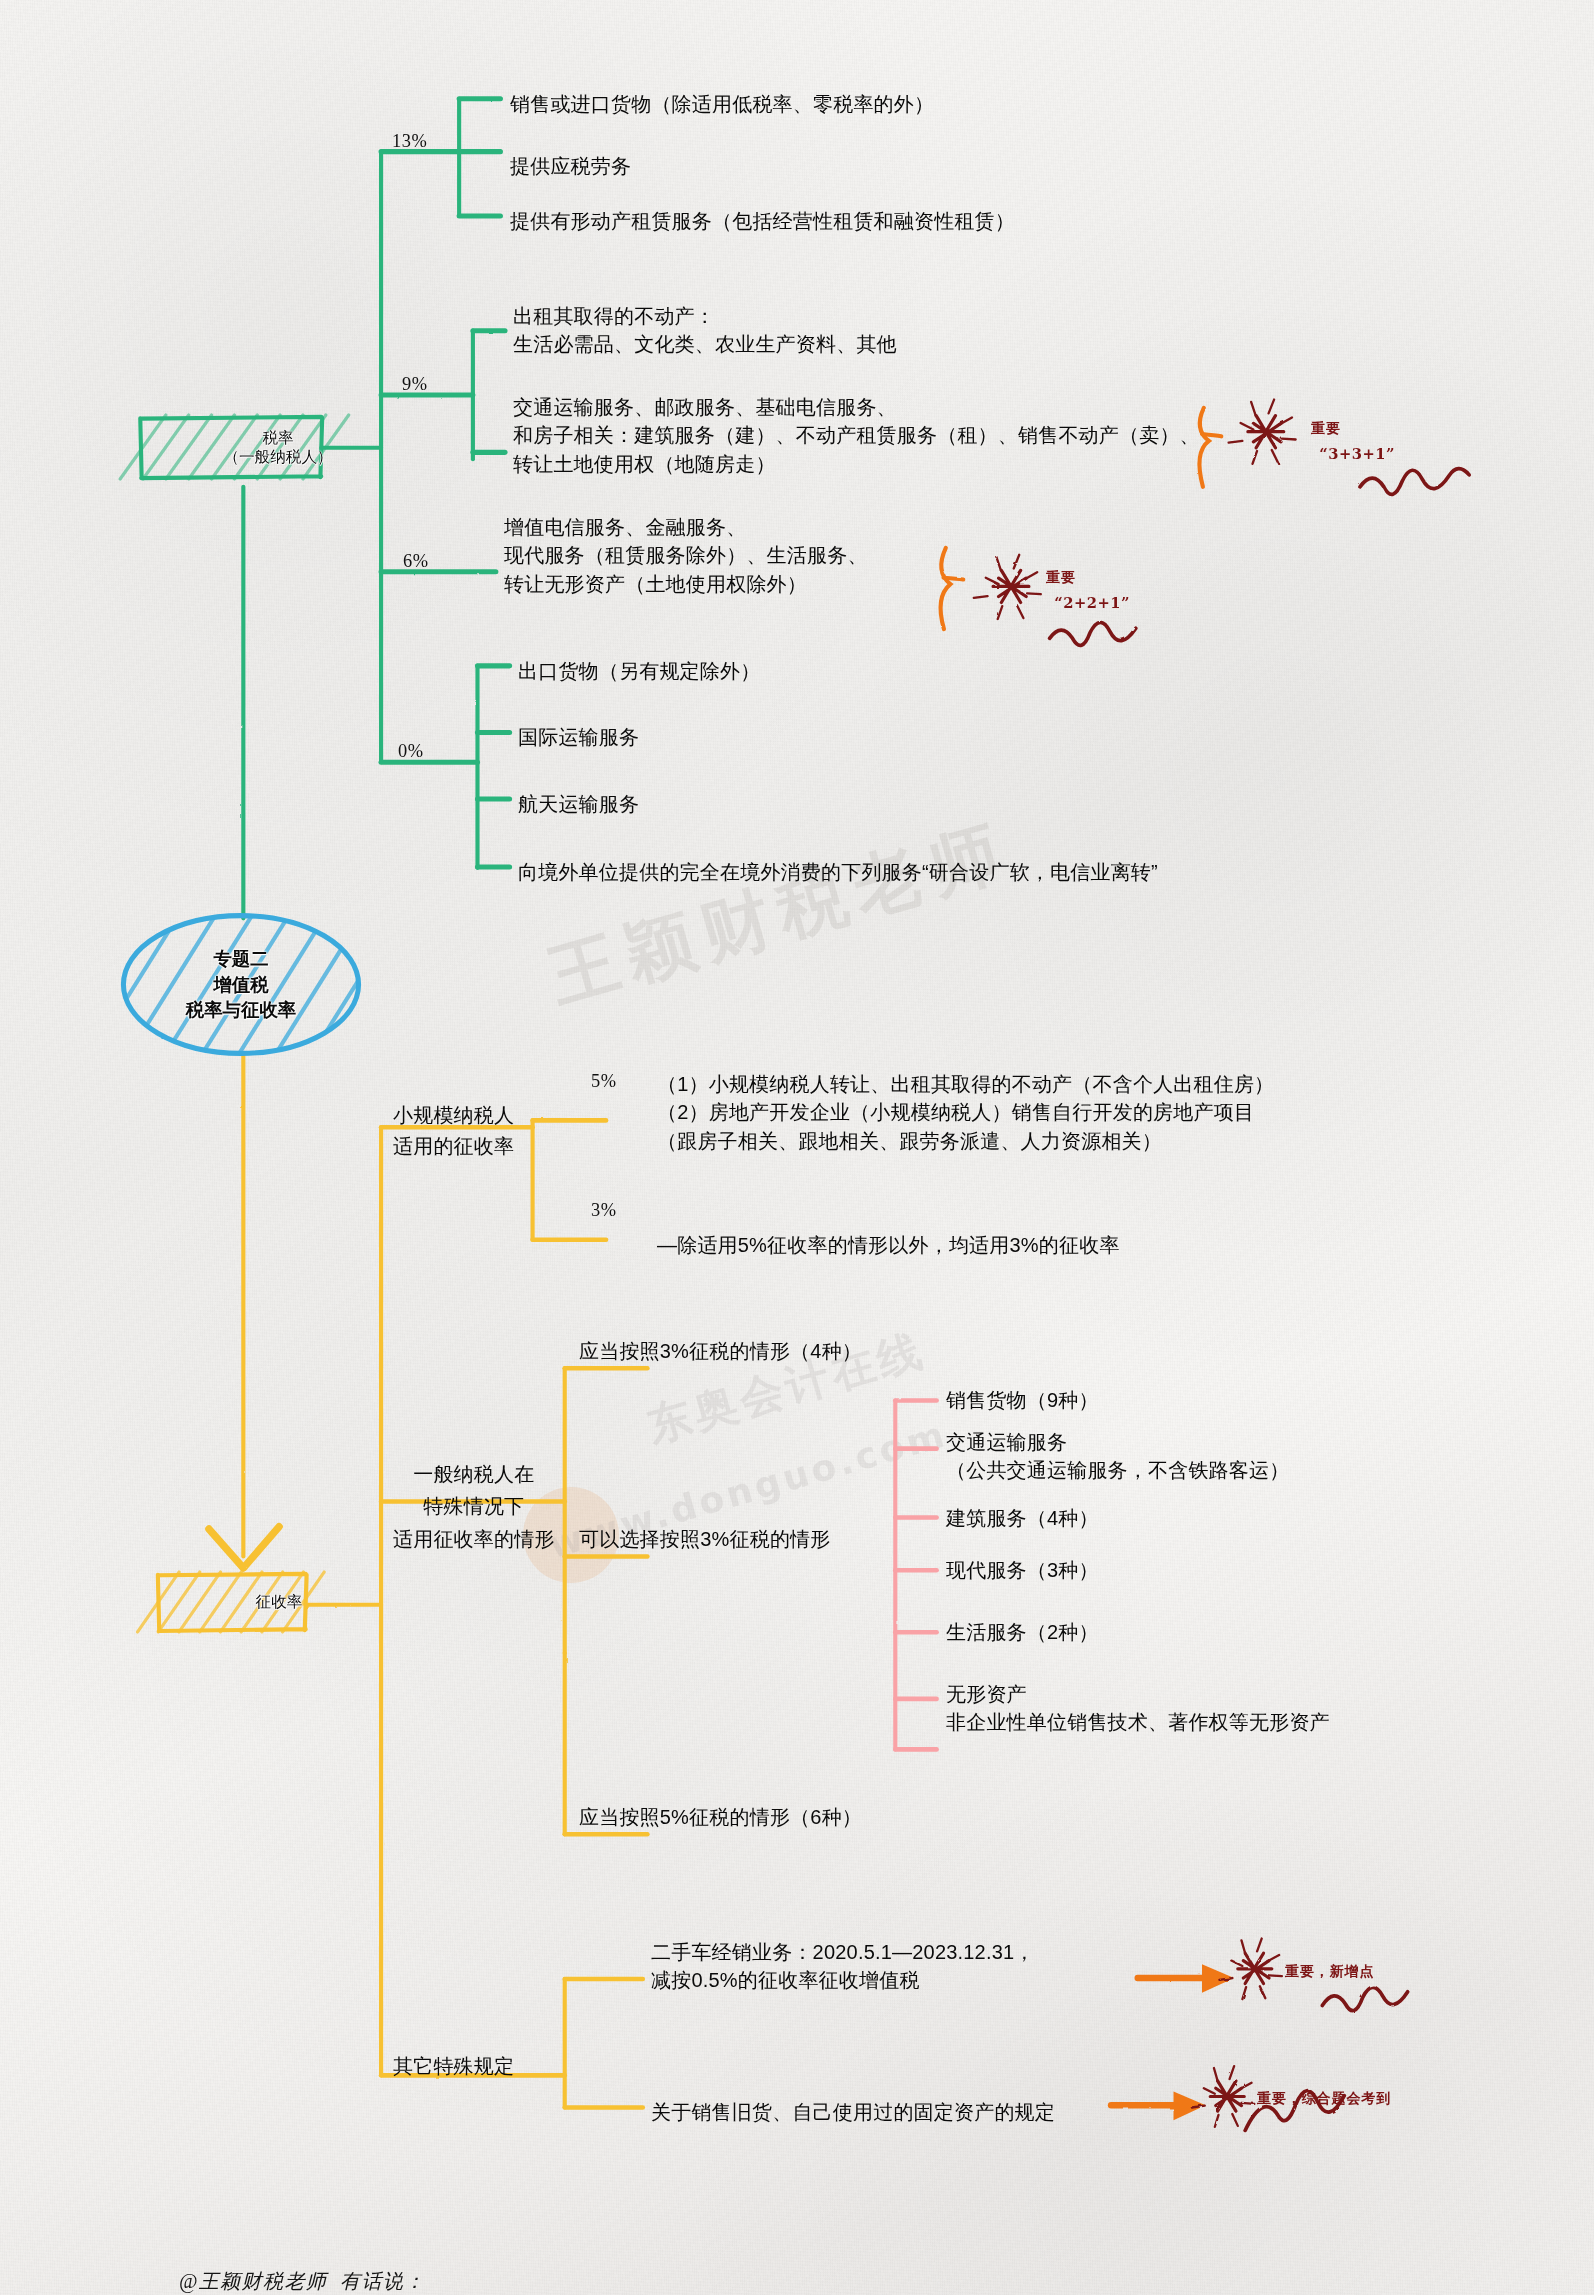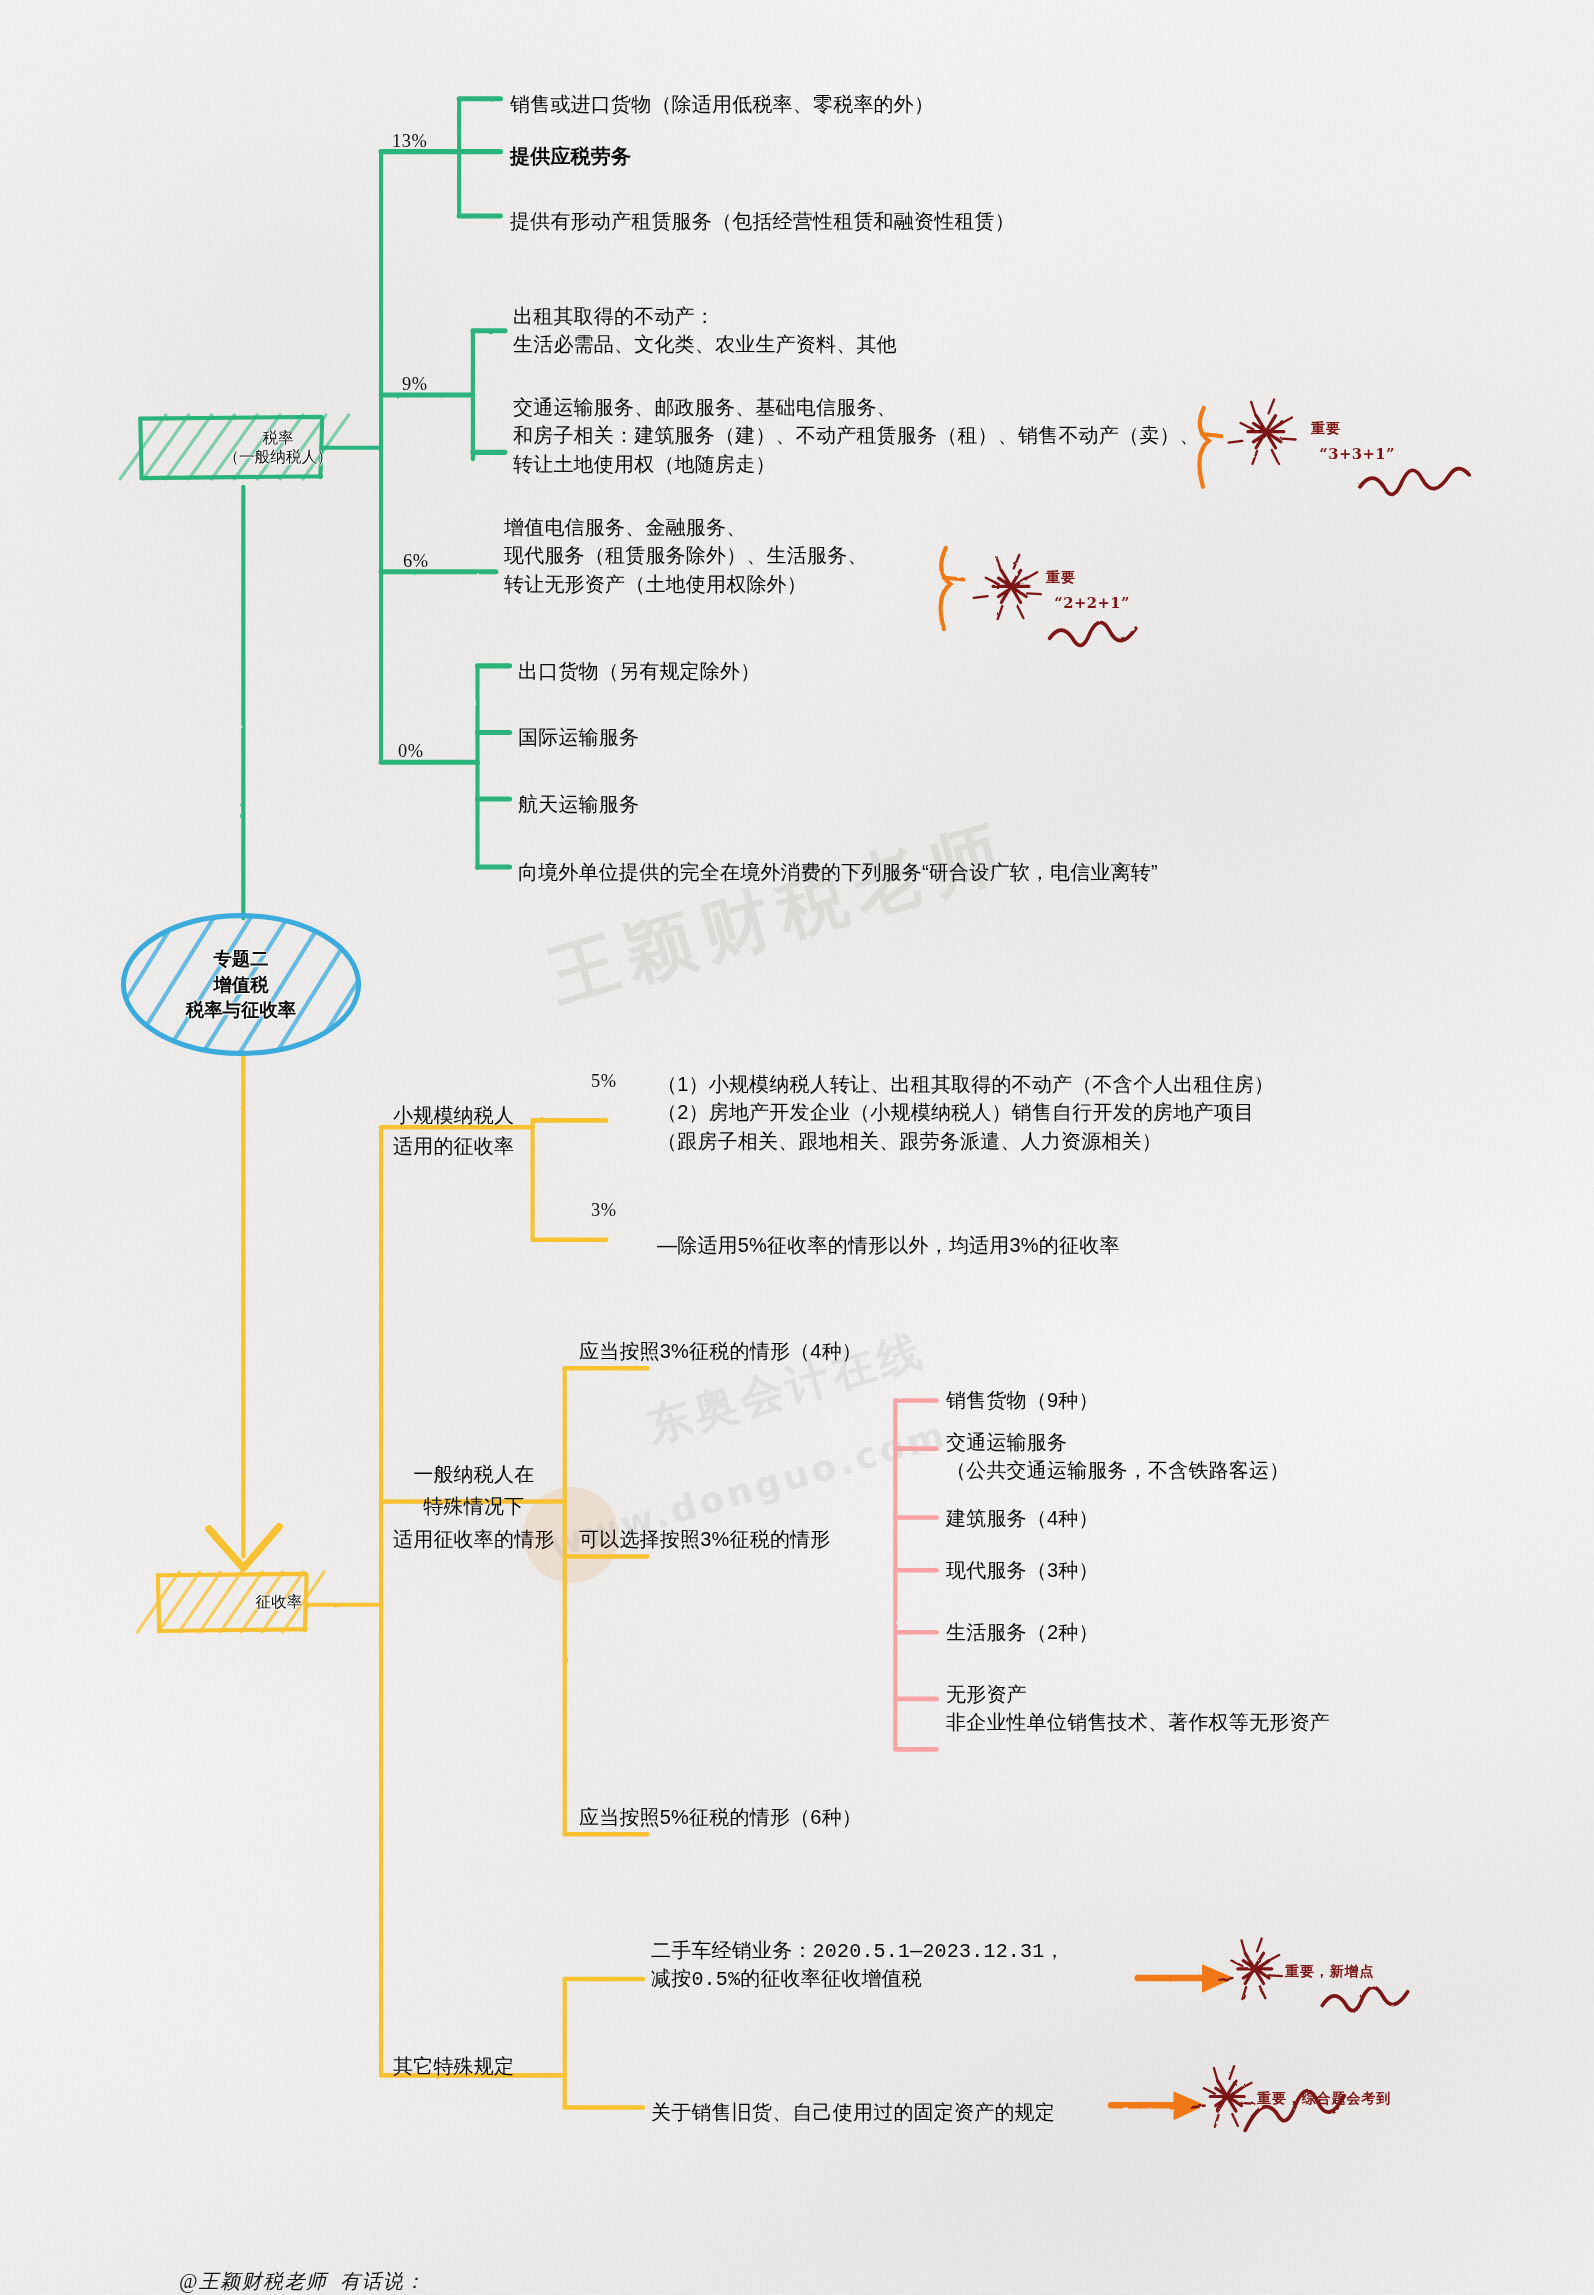--- a/index.html
+++ b/index.html
@@ -277,21 +277,21 @@
     </svg>
     <div class="lbl">征收率</div>
   </div>
 
   <div class="pct" style="left:392px;top:131px;">13%</div>
   <div class="pct" style="left:402px;top:374px;">9%</div>
   <div class="pct" style="left:403px;top:551px;">6%</div>
   <div class="pct" style="left:398px;top:741px;">0%</div>
 
   <div class="txt" style="left:510px;top:90px;">销售或进口货物（除适用低税率、零税率的外）</div>
-  <div class="txt" style="left:510px;top:142px;font-weight:bold;">提供应税劳务</div>
+  <div class="txt" style="left:510px;top:152px;">提供应税劳务</div>
   <div class="txt" style="left:510px;top:207px;">提供有形动产租赁服务（包括经营性租赁和融资性租赁）</div>
 
   <div class="txt" style="left:513px;top:302px;">出租其取得的不动产：
 生活必需品、文化类、农业生产资料、其他</div>
   <div class="txt" style="left:513px;top:393px;">交通运输服务、邮政服务、基础电信服务、
 和房子相关：建筑服务（建）、不动产租赁服务（租）、销售不动产（卖）、
 转让土地使用权（地随房走）</div>
 
   <div class="txt" style="left:504px;top:513px;">增值电信服务、金融服务、
 现代服务（租赁服务除外）、生活服务、
@@ -321,21 +321,21 @@
   <div class="txt" style="left:946px;top:1386px;">销售货物（9种）</div>
   <div class="txt" style="left:946px;top:1428px;">交通运输服务
 （公共交通运输服务，不含铁路客运）</div>
   <div class="txt" style="left:946px;top:1504px;">建筑服务（4种）</div>
   <div class="txt" style="left:946px;top:1556px;">现代服务（3种）</div>
   <div class="txt" style="left:946px;top:1618px;">生活服务（2种）</div>
   <div class="txt" style="left:946px;top:1680px;">无形资产
 非企业性单位销售技术、著作权等无形资产</div>
 
   <div class="txt" style="left:393px;top:2052px;">其它特殊规定</div>
-  <div class="txt" style="left:651px;top:1938px;font-family:Liberation Mono, monospace;">二手车经销业务：2020.5.1—2023.12.31，
+  <div class="txt" style="left:651px;top:1938px;">二手车经销业务：2020.5.1—2023.12.31，
 减按0.5%的征收率征收增值税</div>
   <div class="txt" style="left:651px;top:2098px;">关于销售旧货、自己使用过的固定资产的规定</div>
 
   <div class="anno" style="left:1311px;top:420px;">
     <div class="a1">重要</div>
     <div class="a2" style="margin-top:7.3px;margin-left:8.3px;">“3+3+1”</div>
   </div>
 
   <div class="anno" style="left:1046px;top:569px;">
     <div class="a1">重要</div>

